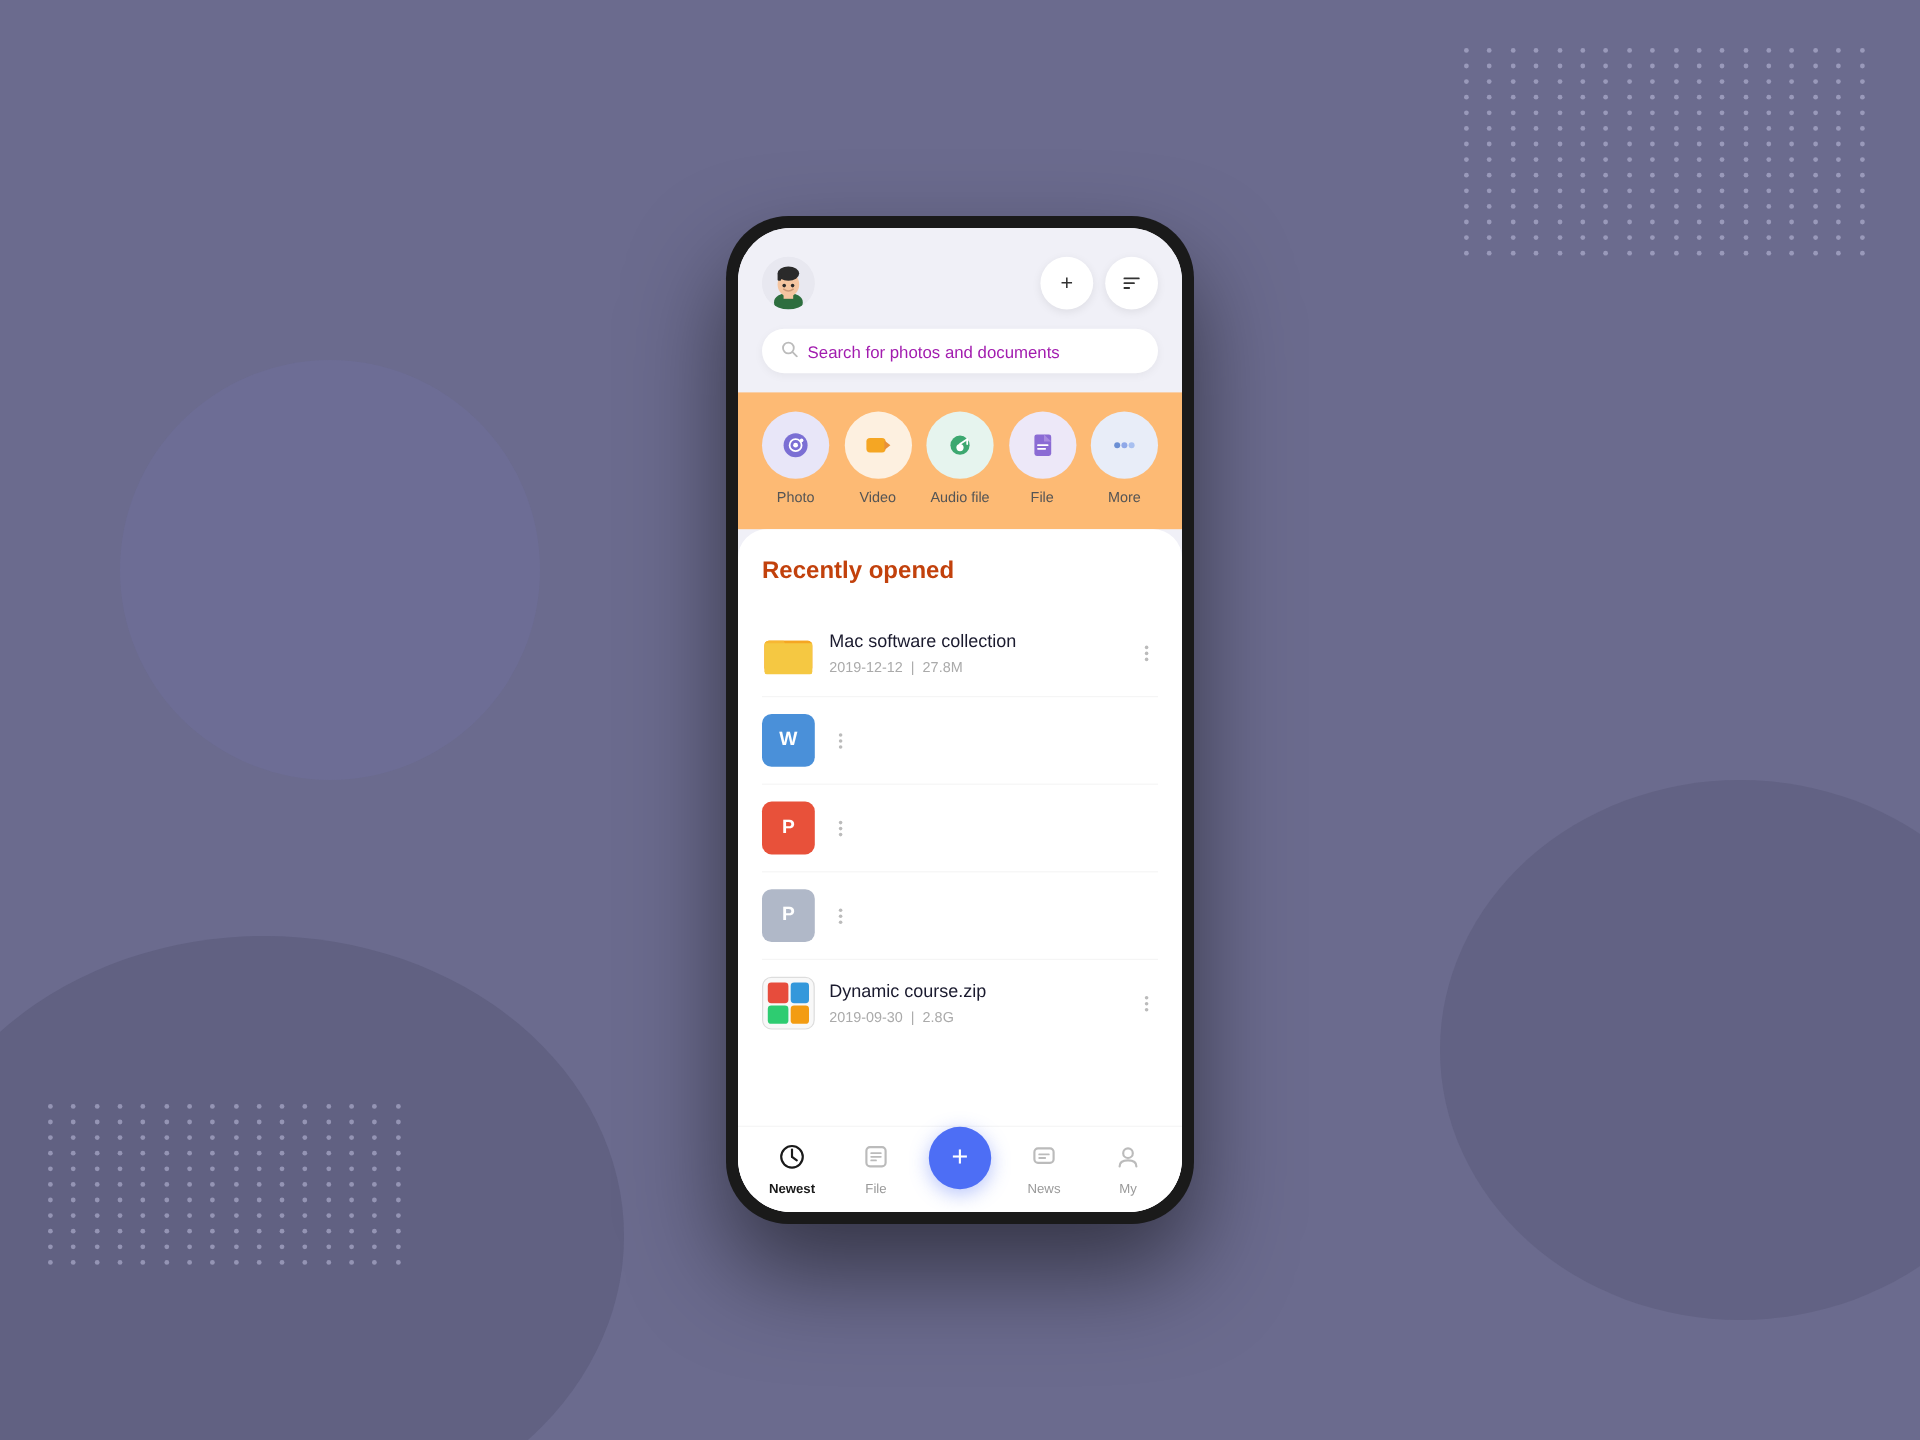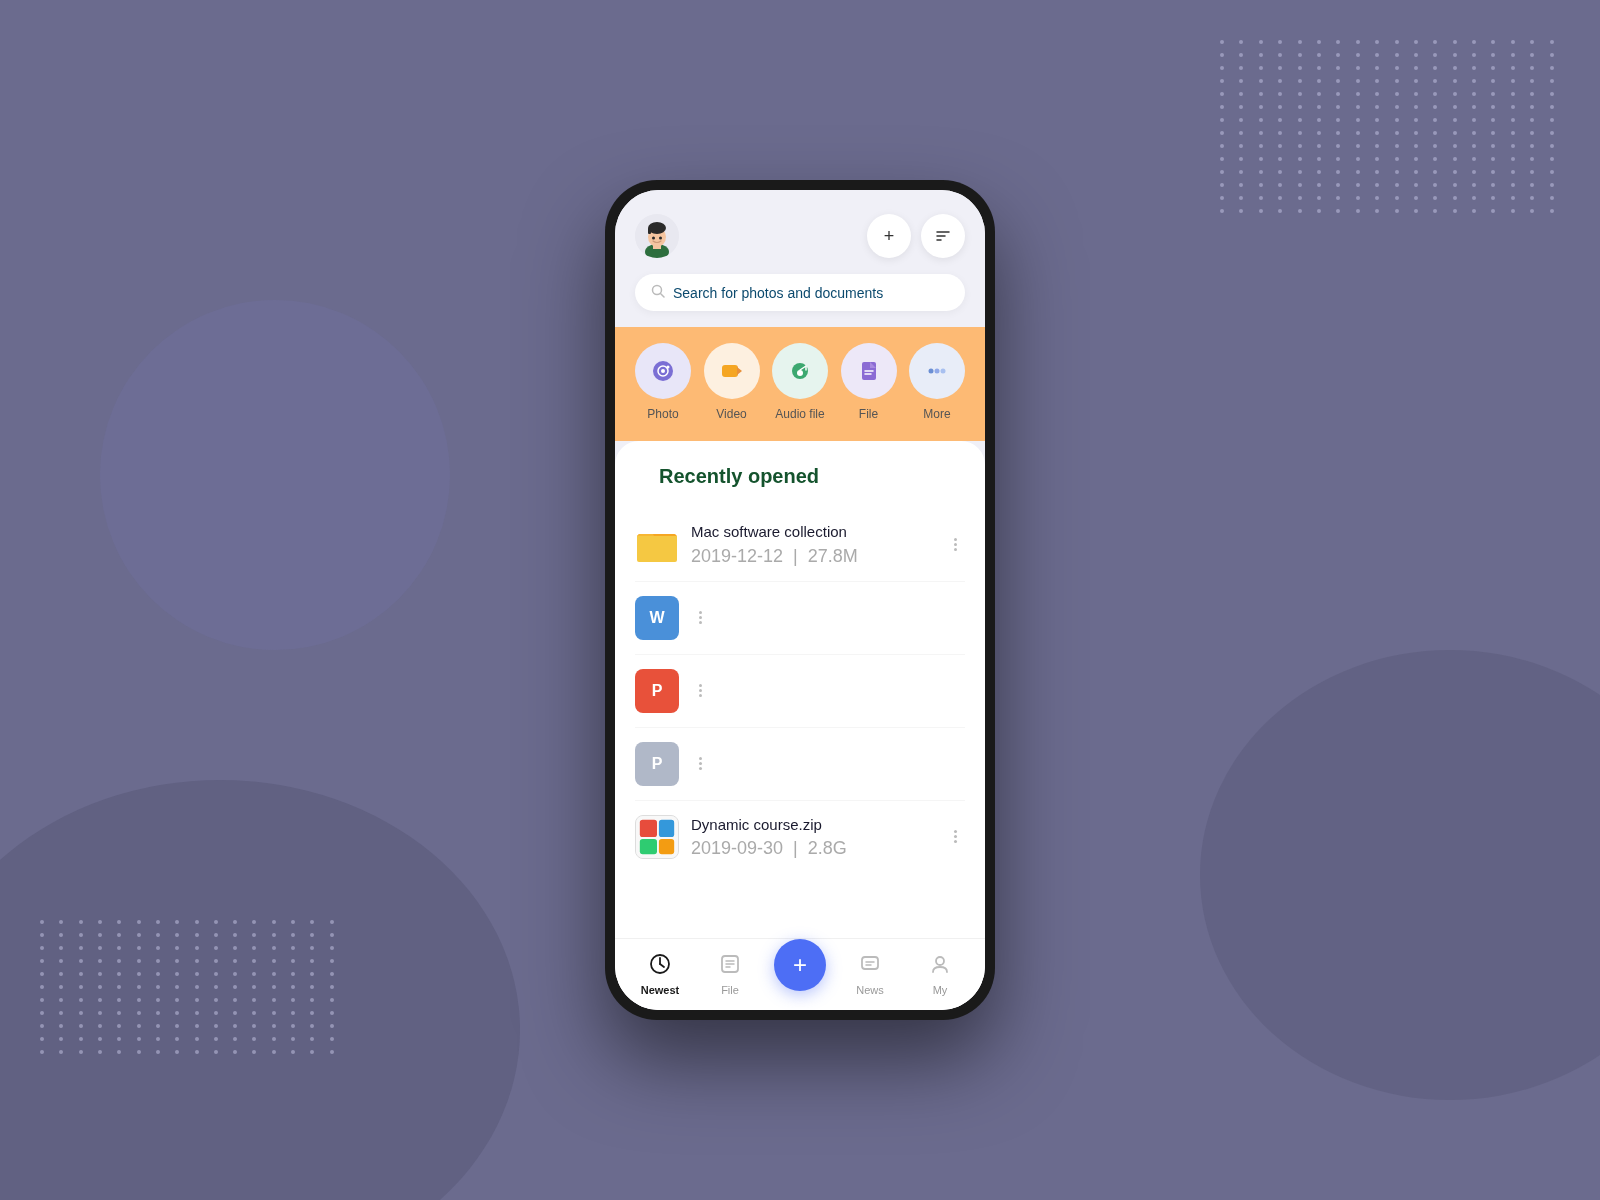--- a/index.html
+++ b/index.html
@@ -155,21 +155,21 @@
       box-shadow: 0 2px 8px rgba(0,0,0,0.05);
     }
 
     .search-icon-wrap {
       color: #aaa;
       font-size: 14px;
     }
 
     .search-placeholder {
       font-size: 14px;
-      color: #0c4a6e;
+      color: #a21caf;
     }
 
     
     .categories {
       background: #fdba74;
       padding: 16px 20px 20px;
       display: flex;
       gap: 8px;
       justify-content: space-between;
       flex-shrink: 0;
@@ -203,23 +203,22 @@
       background: white;
       border-radius: 24px 24px 0 0;
       flex: 1;
       overflow-y: auto;
       padding: 24px 20px 80px;
     }
 
     .section-title {
       font-size: 20px;
       font-weight: 700;
-      color: #14532d;
+      color: #c2410c;
       margin-bottom: 20px;
-      margin-left: 24px;
     }
 
     
     .file-list {
       display: flex;
       flex-direction: column;
       gap: 0;
     }
 
     .file-item {
@@ -254,21 +253,21 @@
 
     .file-name {
       font-size: 15px;
       font-weight: 500;
       color: #1a1a2e;
       margin-bottom: 4px;
       line-height: 1.3;
     }
 
     .file-meta {
-      font-size: 18px;
+      font-size: 12px;
       color: #aaa;
     }
 
     .file-more {
       color: #ccc;
       font-size: 18px;
       padding: 4px 8px;
       cursor: pointer;
       display: flex;
       flex-direction: column;

